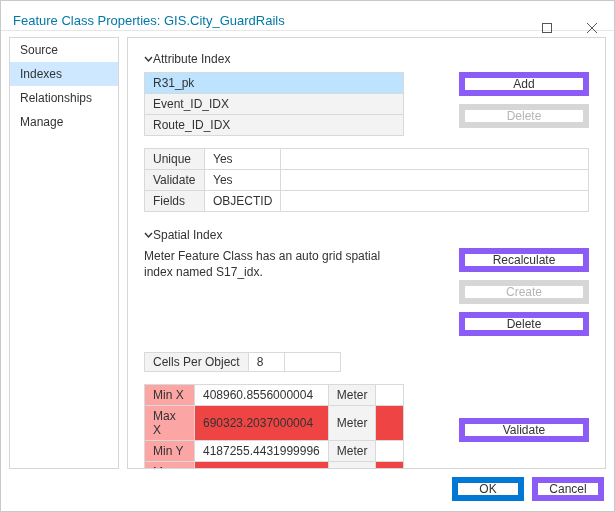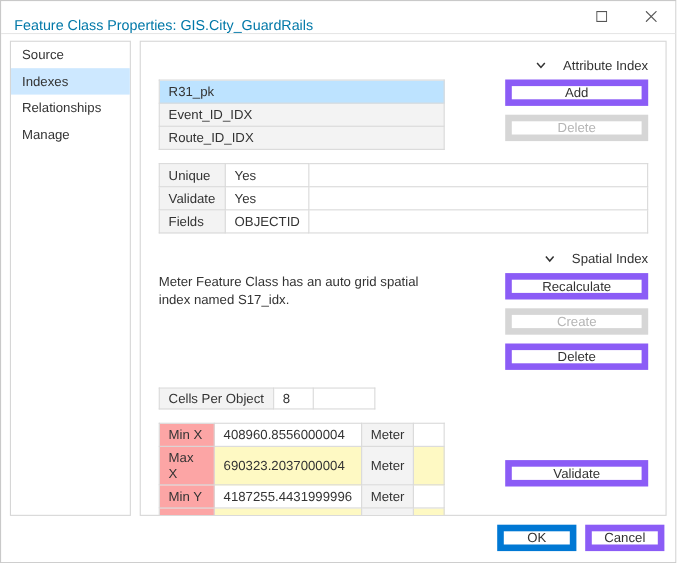--- a/index.html
+++ b/index.html
@@ -14,22 +14,22 @@
     width: 615px;
     height: 512px;
     border: 1px solid #c9c9c9;
     display: flex;
     flex-direction: column;
     background: #fff;
   }
   .titlebar {
     height: 30px;
     display: flex;
-    align-items: flex-end;
-    padding: 0 0 0 12px;
+    align-items: flex-start;
+    padding: 12px 0 0 12px;
     color: #0078a8;
     font-size: 13px;
     border-bottom: 1px solid #e6e6e6;
   }
   .titlebar .spacer { flex: 1; }
   .winbtn {
     width: 45px;
     height: 30px;
     display: flex;
     align-items: center;
@@ -60,25 +60,24 @@
   .content {
     flex: 1;
     border: 1px solid #d6d6d6;
     padding: 14px 16px 10px 16px;
     overflow: auto;
     position: relative;
   }
   .section-head {
     display: flex;
     align-items: center;
-    gap: 16px;
+    gap: 0;
     margin-bottom: 6px;
     font-size: 12px;
     color: #333;
-    justify-content: flex-end;
   }
   .section-head .caret {
     display: inline-block;
   }
   .section-head .caret svg { display:block; }
   .row-flex {
     display: flex;
     align-items: flex-start;
     gap: 20px;
     margin-bottom: 12px;
@@ -158,21 +157,21 @@
   .extent-table td {
     border: 1px solid #d9d9d9;
     padding: 3px 8px;
     height: 18px;
   }
   .extent-table td.label { background: #fca5a5; width: 50px; }
   .extent-table td.num { width: 130px; }
   .extent-table td.unit { background: #f3f3f3; width: 45px; }
   .extent-table td.blank { width: 28px; }
   .extent-table tr.alt td.num,
-  .extent-table tr.alt td.blank { background: #fef9c3; }
+  .extent-table tr.alt td.blank { background: #ef4444; }
   .footer {
     display: flex;
     justify-content: flex-end;
     gap: 8px;
     padding: 8px 10px 10px 0;
   }
   .footer .btn {
     width: 72px;
   }
   .footer .btn.primary {

